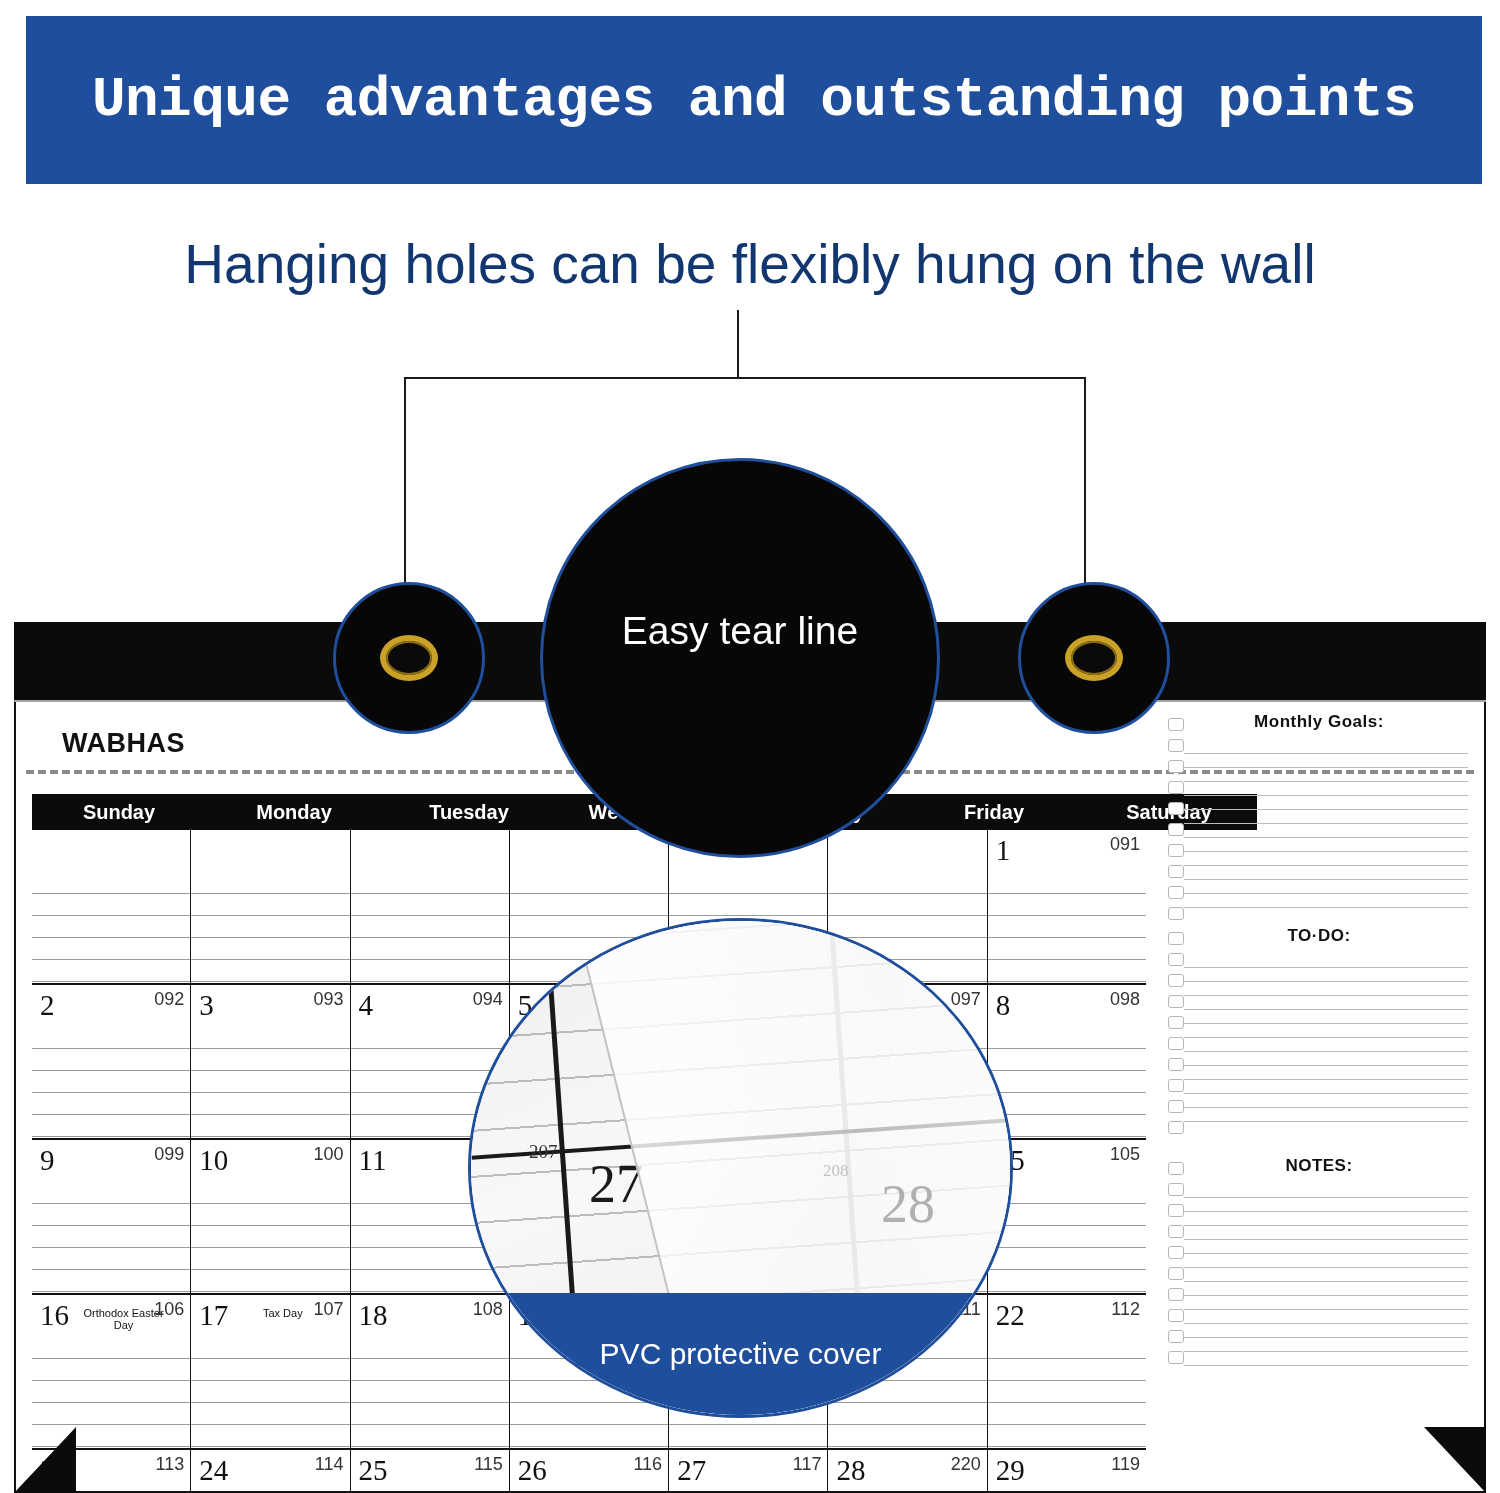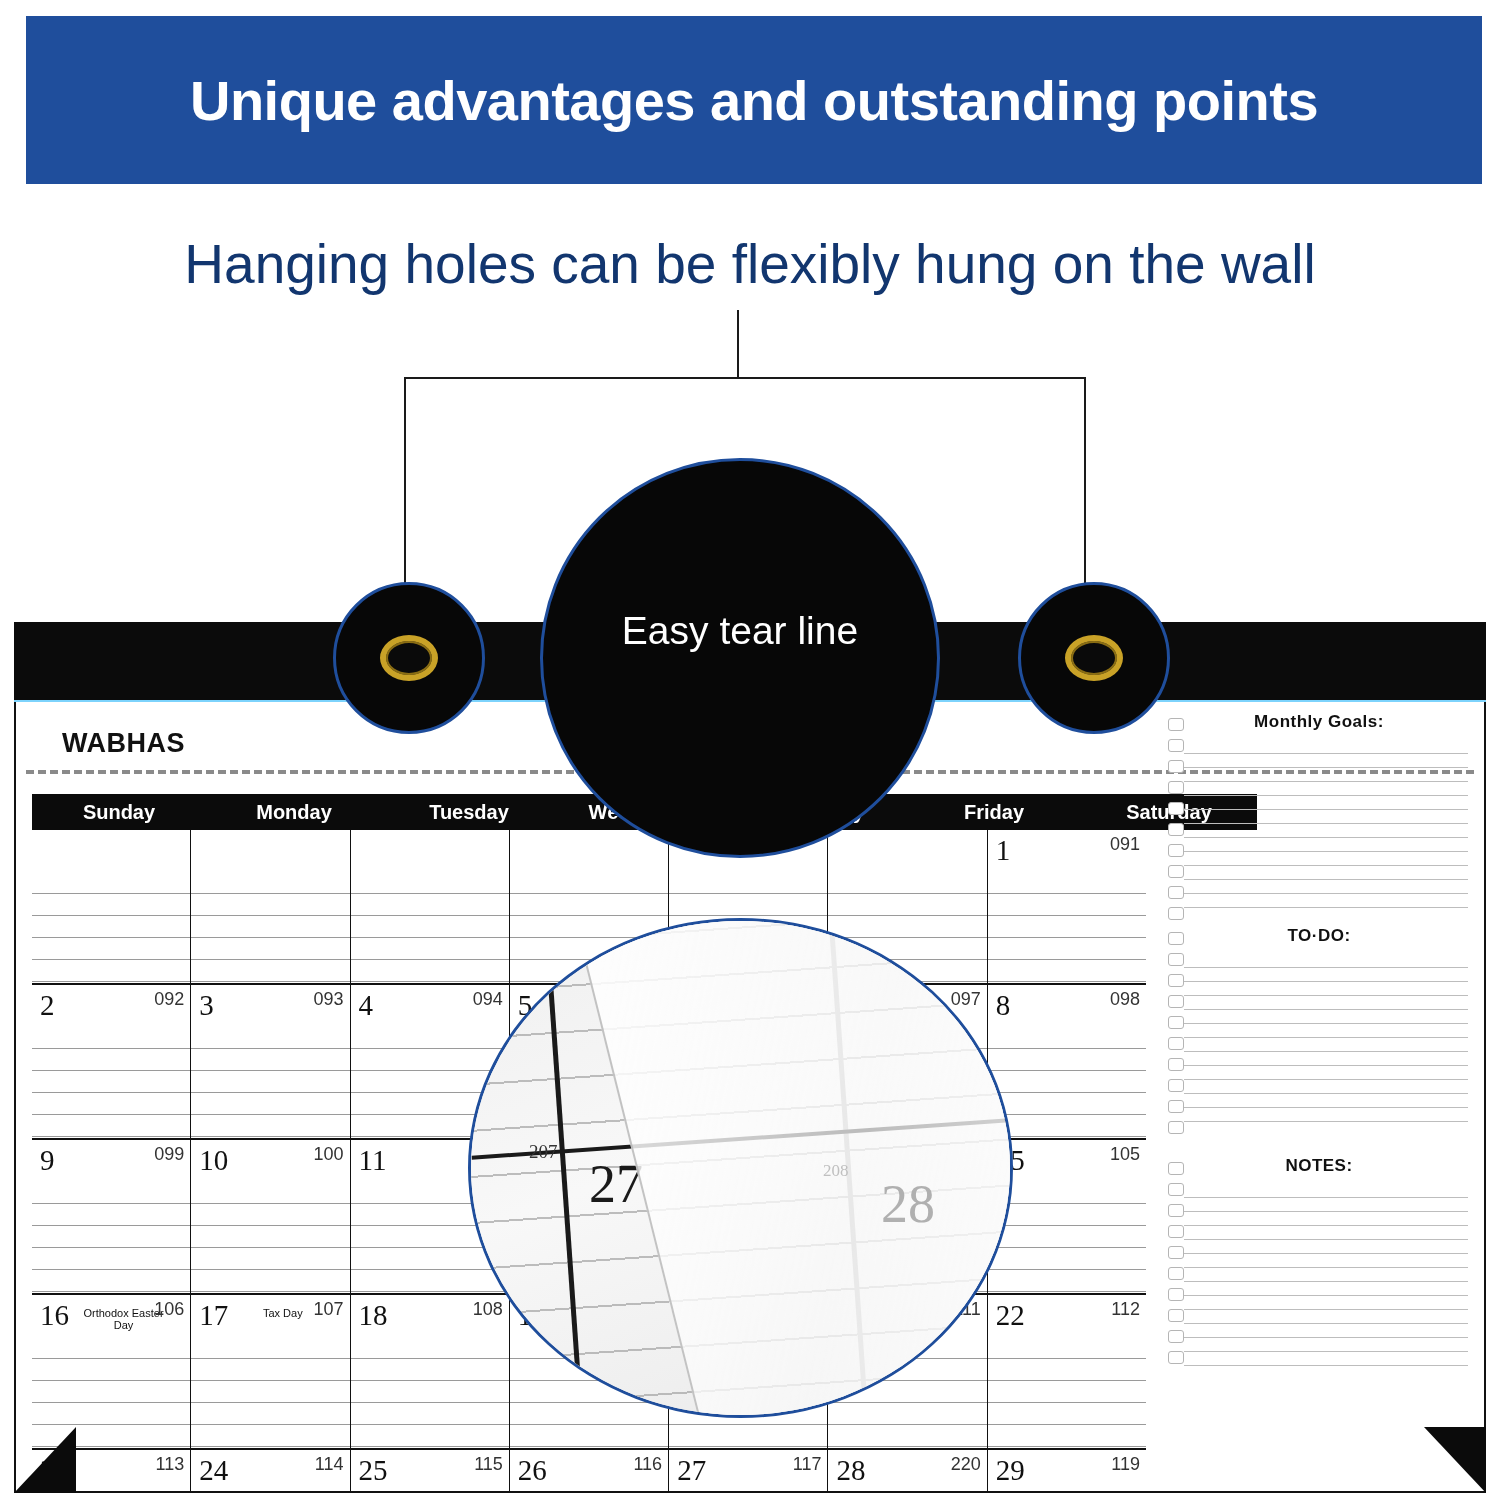--- a/index.html
+++ b/index.html
@@ -26,20 +26,21 @@
     display: flex;
     align-items: center;
     justify-content: center;
   }
   #header-title {
     color: #ffffff;
     font-size: 56px;
     font-weight: bold;
     letter-spacing: -0.5px;
     white-space: nowrap;
+    font-family: Liberation Mono, monospace;
   }
 
   
   #subtitle {
     position: absolute;
     left: 0;
     top: 232px;
     width: 1500px;
     text-align: center;
     color: #12366f;
@@ -58,21 +59,21 @@
   #leader-vert-left { left: 404px; top: 377px; width: 2px; height: 235px; }
   #leader-vert-right { left: 1084px; top: 377px; width: 2px; height: 235px; }
 
   
   #calendar-sheet {
     position: absolute;
     left: 14px;
     top: 622px;
     width: 1472px;
     height: 871px;
-    background: #7dd3fc;
+    background: #a3a3a3;
     overflow: hidden;
   }
   #black-bar {
     position: absolute;
     left: 0;
     top: 0;
     width: 1472px;
     height: 78px;
     background: #0b0b0b;
   }
@@ -731,13 +732,16 @@
     <div id="pvc-lines"></div>
     <div class="pvc-vline" id="pvc-v1"></div>
     <div class="pvc-vline" id="pvc-v2"></div>
     <div class="pvc-hline" id="pvc-h1"></div>
     <span class="pvc-day" id="pvc-ord-207">207</span>
     <span class="pvc-day" id="pvc-day-27">27</span>
     <div id="pvc-film"></div>
     <span class="pvc-day" id="pvc-ord-208">208</span>
     <span class="pvc-day" id="pvc-day-28">28</span>
   </div>
+  <div id="pvc-label-band">
+    <div id="pvc-label">PVC protective cover</div>
+  </div>
 </div>
 
 </body></html>

